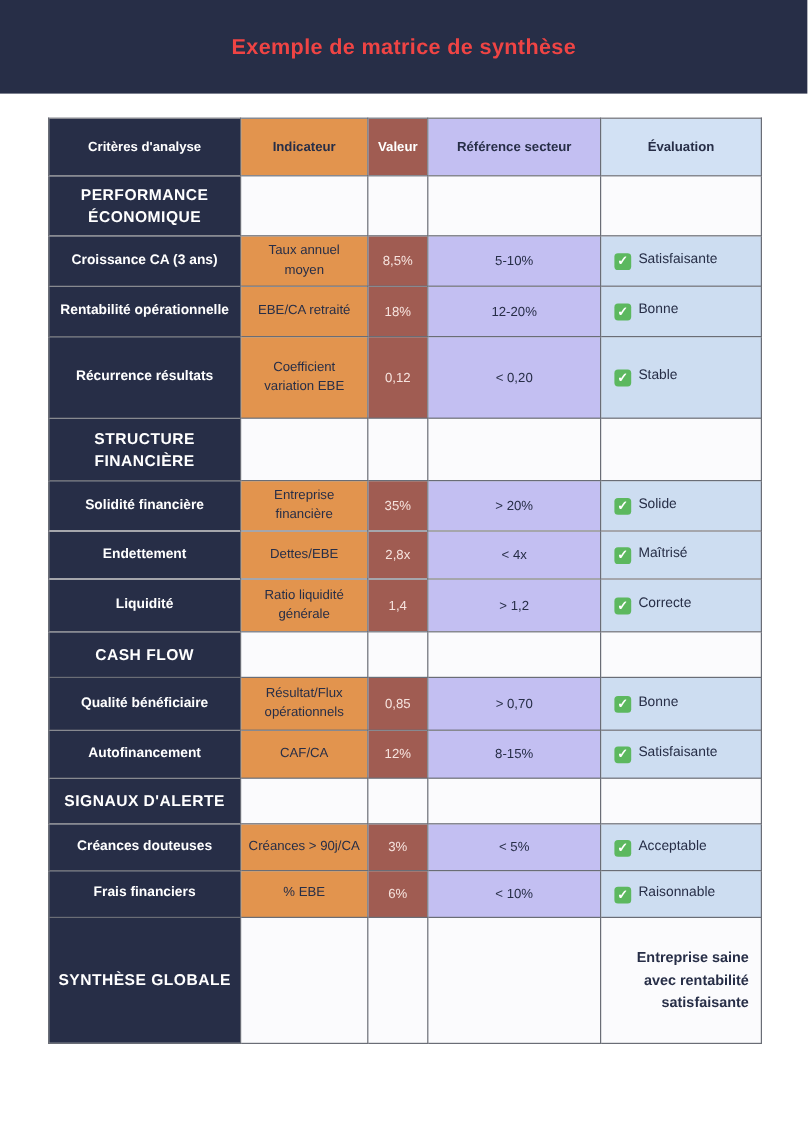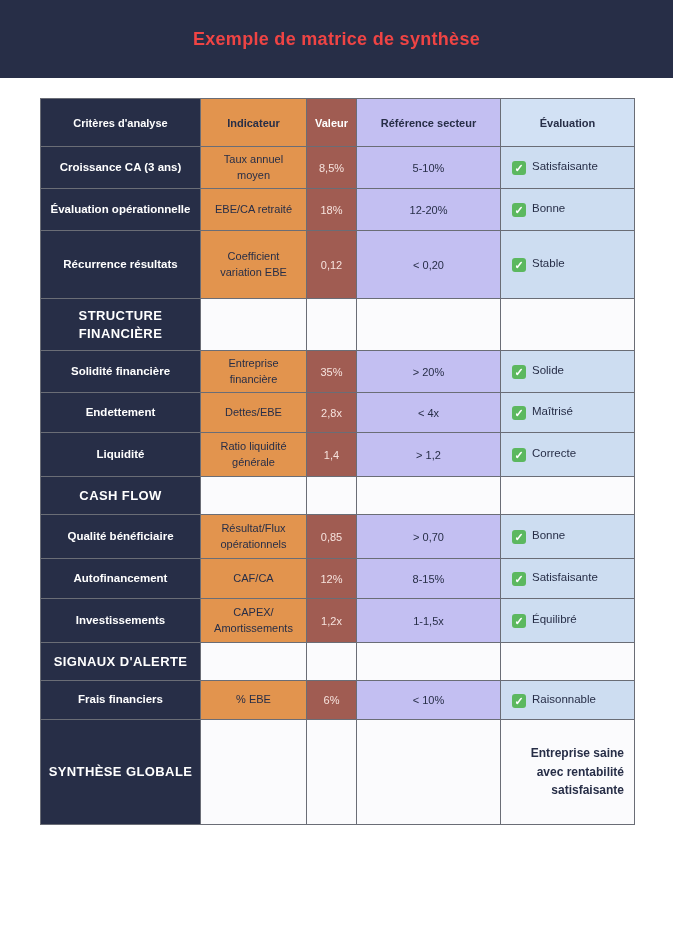--- a/index.html
+++ b/index.html
@@ -65,29 +65,36 @@
     <thead>
       <tr>
         <th class="h-criteres">Critères d'analyse</th>
         <th class="h-indicateur">Indicateur</th>
         <th class="h-valeur">Valeur</th>
         <th class="h-reference">Référence secteur</th>
         <th class="h-evaluation">Évaluation</th>
       </tr>
     </thead>
     <tbody>
+        <tr style="height: 50px;">
+          <td class="c1 section-label">PERFORMANCE ÉCONOMIQUE</td>
+          <td class="blank"></td>
+          <td class="blank"></td>
+          <td class="blank"></td>
+          <td class="blank"></td>
+        </tr>
         <tr style="height: 42px; padding-left: 44px;">
           <td class="c1">Croissance CA (3 ans)</td>
           <td class="ind">Taux annuel moyen</td>
           <td class="val">8,5%</td>
           <td class="ref">5-10%</td>
           <td class="eval"><span class="check">✓</span><span>Satisfaisante</span></td>
         </tr>
         <tr style="height: 42px;">
-          <td class="c1">Évaluation opérationnelle</td>
+          <td class="c1">Rentabilité opérationnelle</td>
           <td class="ind">EBE/​CA retraité</td>
           <td class="val">18%</td>
           <td class="ref">12-20%</td>
           <td class="eval"><span class="check">✓</span><span>Bonne</span></td>
         </tr>
         <tr style="height: 68px;">
           <td class="c1">Récurrence résultats</td>
           <td class="ind">Coefficient variation EBE</td>
           <td class="val">0,12</td>
           <td class="ref">&lt; 0,20</td>
@@ -135,33 +142,33 @@
           <td class="ref">&gt; 0,70</td>
           <td class="eval"><span class="check">✓</span><span>Bonne</span></td>
         </tr>
         <tr style="height: 40px;">
           <td class="c1">Autofinancement</td>
           <td class="ind">CAF/​CA</td>
           <td class="val">12%</td>
           <td class="ref">8-15%</td>
           <td class="eval"><span class="check">✓</span><span>Satisfaisante</span></td>
         </tr>
-        <tr style="height: 44px;">
-          <td class="c1">Investissements</td>
-          <td class="ind">CAPEX/​Amortissements</td>
-          <td class="val">1,2x</td>
-          <td class="ref">1-1,5x</td>
-          <td class="eval"><span class="check">✓</span><span>Équilibré</span></td>
-        </tr>
         <tr style="height: 38px;">
           <td class="c1 section-label">SIGNAUX D'ALERTE</td>
           <td class="blank"></td>
           <td class="blank"></td>
           <td class="blank"></td>
           <td class="blank"></td>
+        </tr>
+        <tr style="height: 39px;">
+          <td class="c1">Créances douteuses</td>
+          <td class="ind">Créances &gt; 90j/​CA</td>
+          <td class="val">3%</td>
+          <td class="ref">&lt; 5%</td>
+          <td class="eval"><span class="check">✓</span><span>Acceptable</span></td>
         </tr>
         <tr style="height: 39px;">
           <td class="c1">Frais financiers</td>
           <td class="ind">% EBE</td>
           <td class="val">6%</td>
           <td class="ref">&lt; 10%</td>
           <td class="eval"><span class="check">✓</span><span>Raisonnable</span></td>
         </tr>
         <tr style="height: 78px;">
           <td class="c1 section-label">SYNTHÈSE GLOBALE</td>

